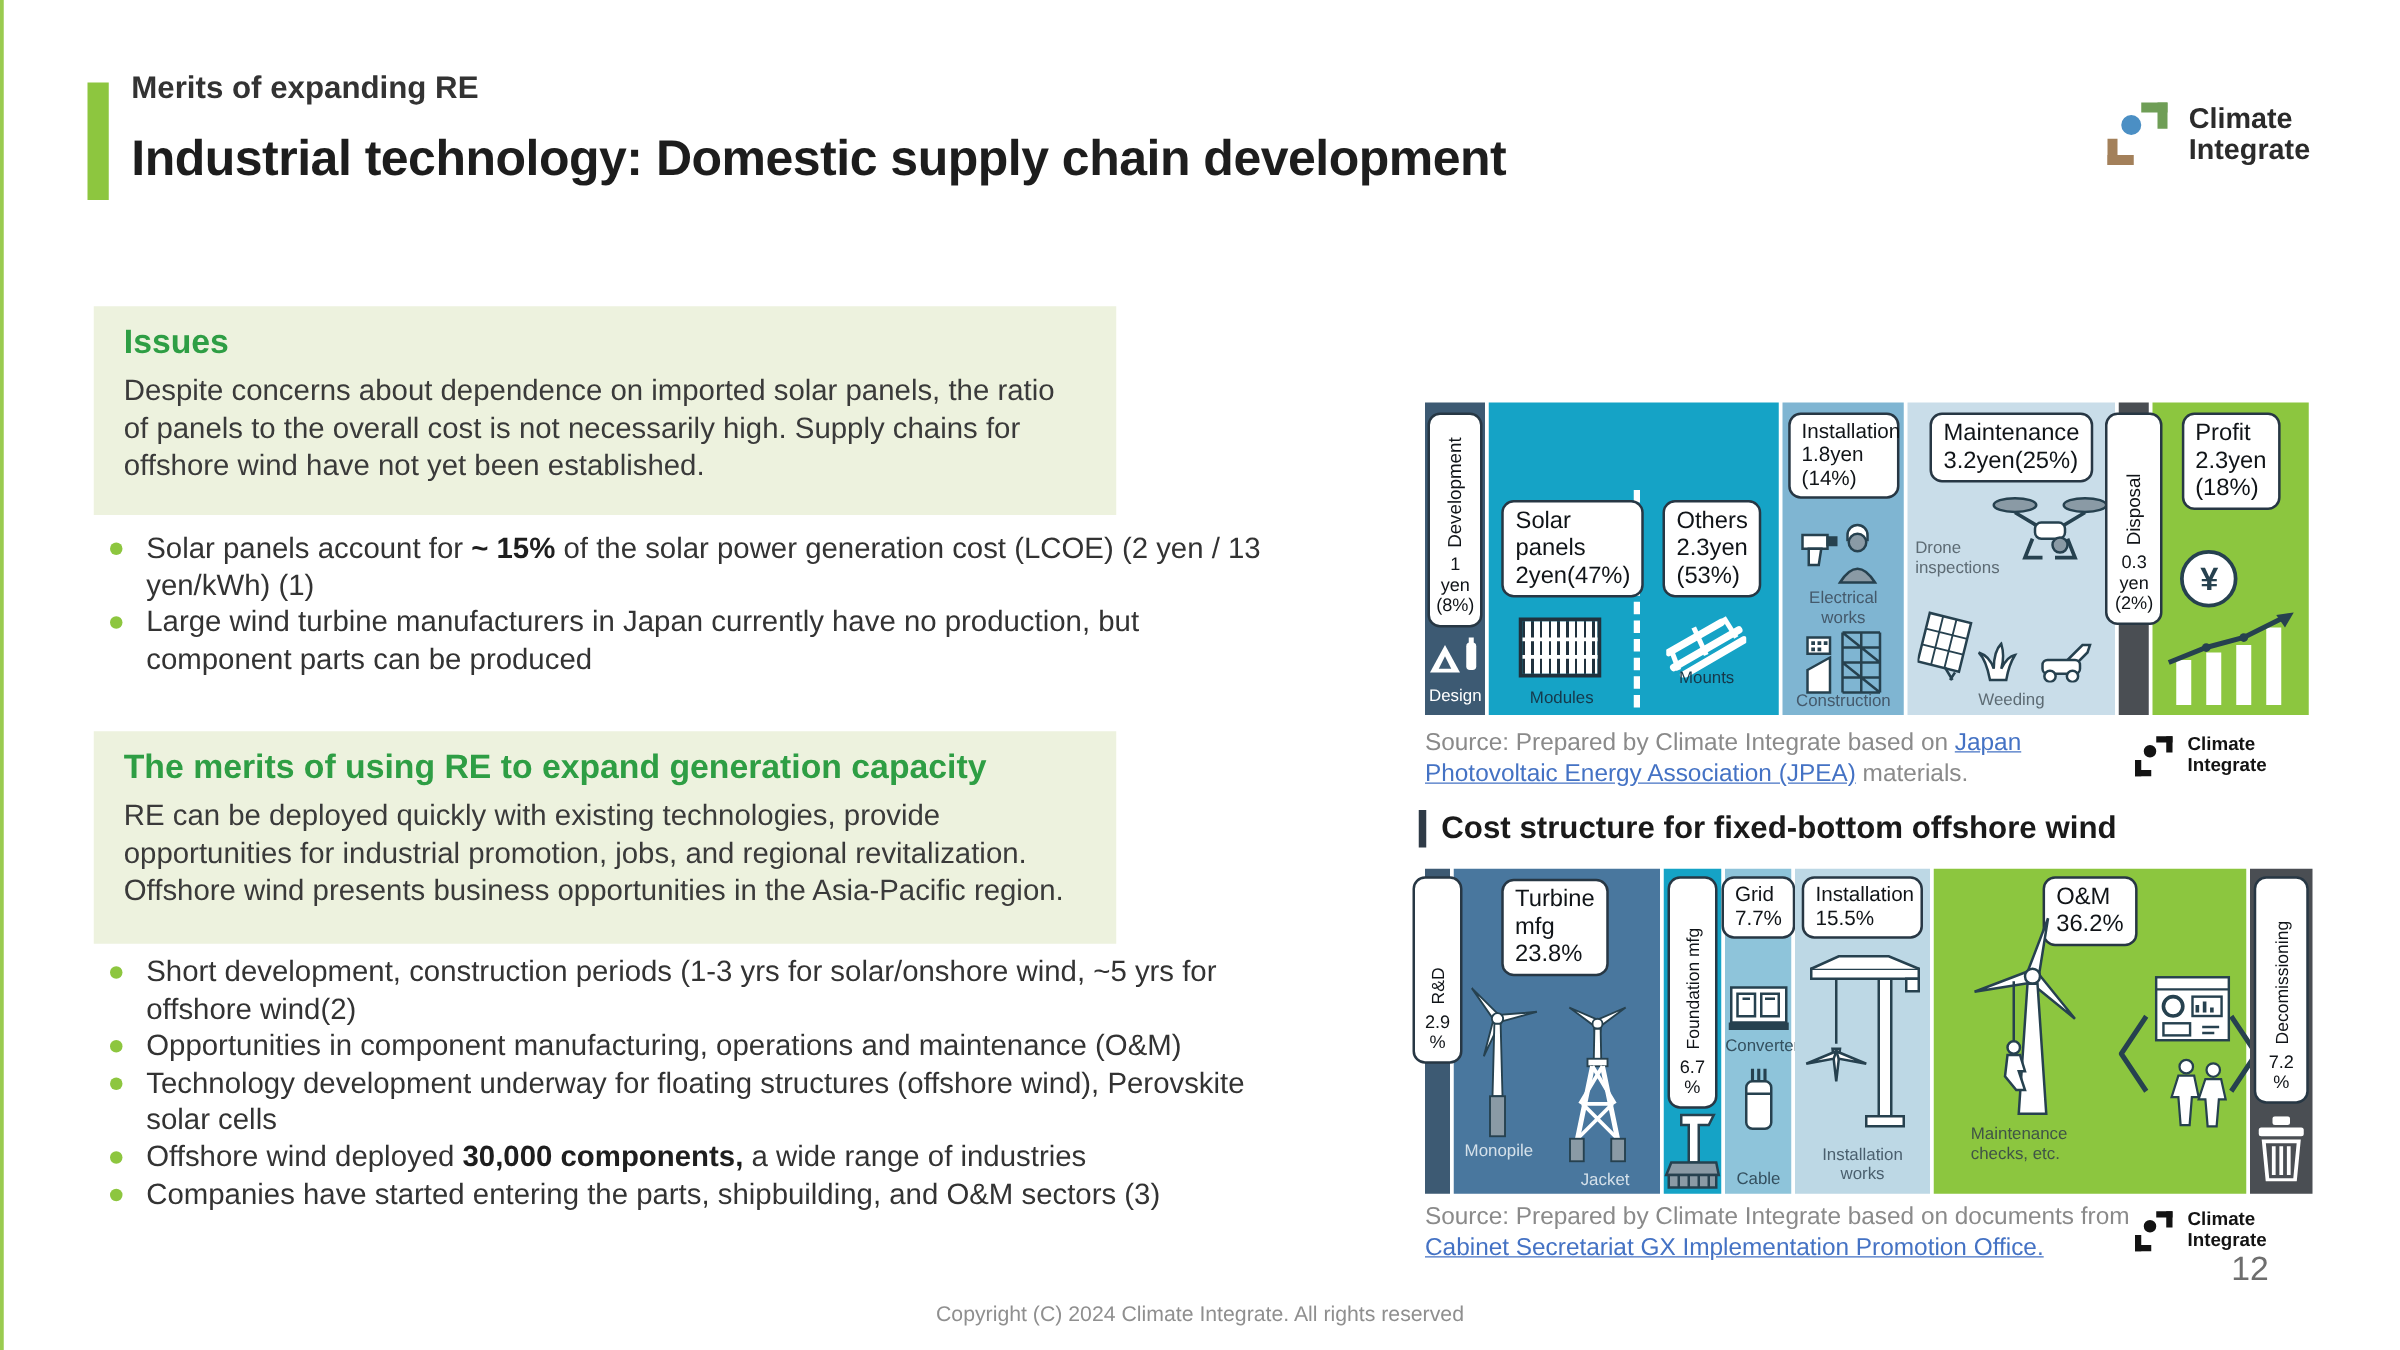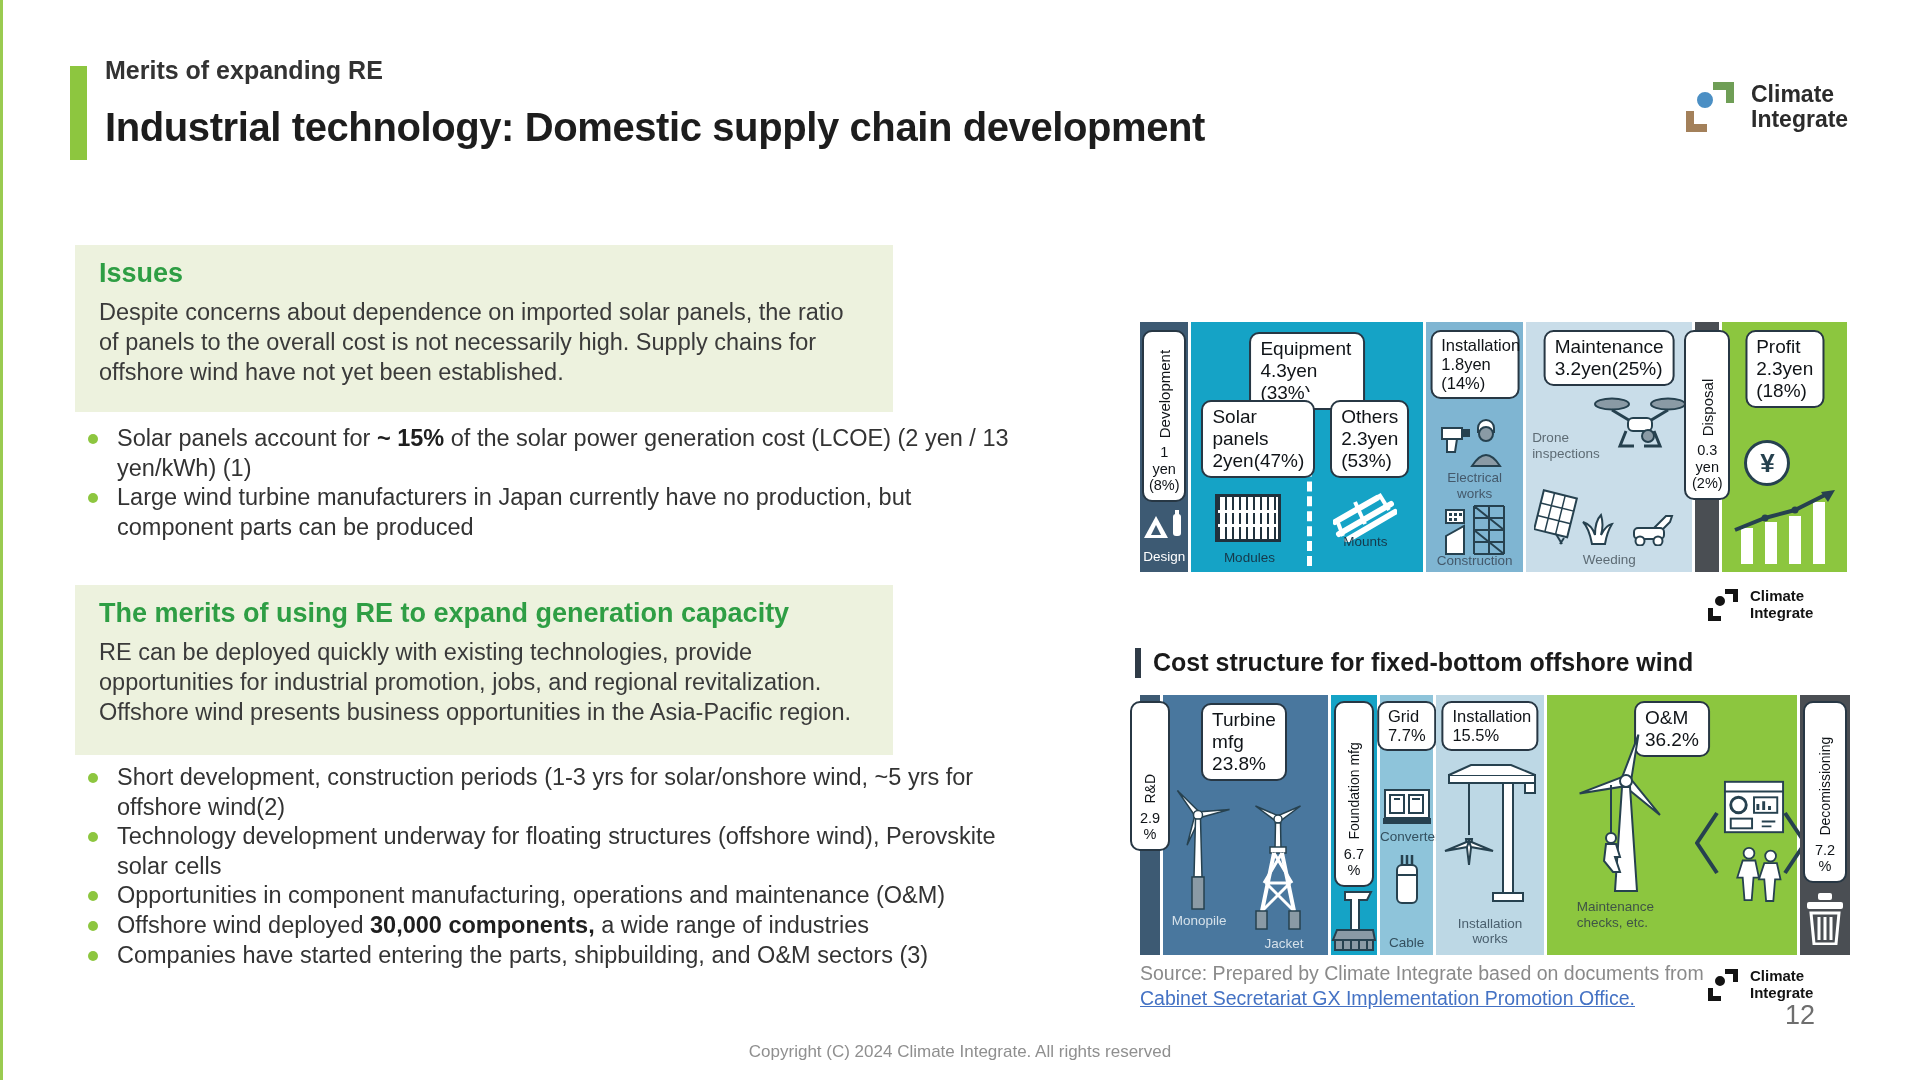--- a/index.html
+++ b/index.html
@@ -141,25 +141,25 @@
     <div class="panel-b">RE can be deployed quickly with existing technologies, provide opportunities for industrial promotion, jobs, and regional revitalization. Offshore wind presents business opportunities in the Asia-Pacific region.</div>
   </section>
 
   <ul class="bullets b-merits">
     <li>
         <span class="dot"></span>
       <div><span>Short development, construction periods (1-3 yrs for solar/onshore wind, ~5 yrs for offshore wind(2)</span><span class="bold"></span><span></span></div>
       </li>
     <li>
         <span class="dot"></span>
+      <div><span>Opportunities in component manufacturing, operations and maintenance (O&amp;M)</span><span class="bold"></span><span></span></div>
+      </li>
+    <li>
+        <span class="dot"></span>
       <div><span>Technology development underway for floating structures (offshore wind), Perovskite solar cells</span><span class="bold"></span><span></span></div>
-      </li>
-    <li>
-        <span class="dot"></span>
-      <div><span>Opportunities in component manufacturing, operations and maintenance (O&amp;M)</span><span class="bold"></span><span></span></div>
       </li>
     <li>
         <span class="dot"></span>
       <div><span>Offshore wind deployed </span><span class="bold">30,000 components,</span><span> a wide range of industries</span></div>
       </li>
     <li>
         <span class="dot"></span>
       <div><span>Companies have started entering the parts, shipbuilding, and O&amp;M sectors (3)</span><span class="bold"></span><span></span></div>
       </li>
   </ul>
@@ -177,22 +177,20 @@
       <svg class="abs cx" style="bottom:30px;" width="44" height="34" viewBox="0 0 44 34">
         <path d="M2 30 L14 8 L26 30 Z" fill="#fff"></path>
           <path d="M9 27 L14 17 L19 27 Z" fill="#3d5a73"></path>
         <rect x="31" y="6" width="8" height="22" rx="3" fill="#fff"></rect>
           <rect x="33" y="2" width="4" height="5" fill="#fff"></rect>
       </svg>
       <div class="cap abs" style="bottom:7px; width:100%; color:#fff;">Design</div>
     </div>
 
     <div class="col" style="flex:0 0 33.5%; background:#15a3c6;">
-      <div class="lbox abs cx" style="top:10px;">Equipment
-4.3yen (33%)</div>
       <div class="dash-divider"></div>
       <div class="lbox abs" style="top:78px; left:10px;">Solar
 panels
 2yen(47%)</div>
       <div class="modules-icon abs" style="left:24px; top:172px;"></div>
       <div class="cap abs" style="left:0; bottom:6px; width:50%; color:#16384a;">Modules</div>
       <div class="lbox abs" style="top:78px; right:14px;">Others
 2.3yen
 (53%)</div>
       <svg class="abs" style="right:26px; top:168px;" width="64" height="52" viewBox="0 0 64 52">
@@ -297,20 +295,23 @@
             <rect x="82" y="14" width="12" height="62"></rect>
         </g>
         <path d="M4 42 L34 30 L64 22 L96 6" stroke="#26414f" stroke-width="4" fill="none"></path>
         <polygon points="104,2 90,4 97,14" fill="#26414f"></polygon>
         <circle cx="34" cy="30" r="3.5" fill="#26414f"></circle>
           <circle cx="64" cy="22" r="3.5" fill="#26414f"></circle>
       </svg>
     </div>
   </div>
 
+  <div class="source solar-source">
+    <span>Source: Prepared by Climate Integrate based on </span><a href="#">Japan Photovoltaic Energy Association (JPEA)</a><span> materials.</span>
+  </div>
   <div class="mlogo" style="left:1708px; top:588px;">
     <div class="mlogo-icon">
       <div class="ml-g"></div>
       <div class="ml-c"></div>
       <div class="ml-b"></div>
     </div>
     <div class="mlogo-text">
       <div>Climate</div>
       <div>Integrate</div>
     </div>

